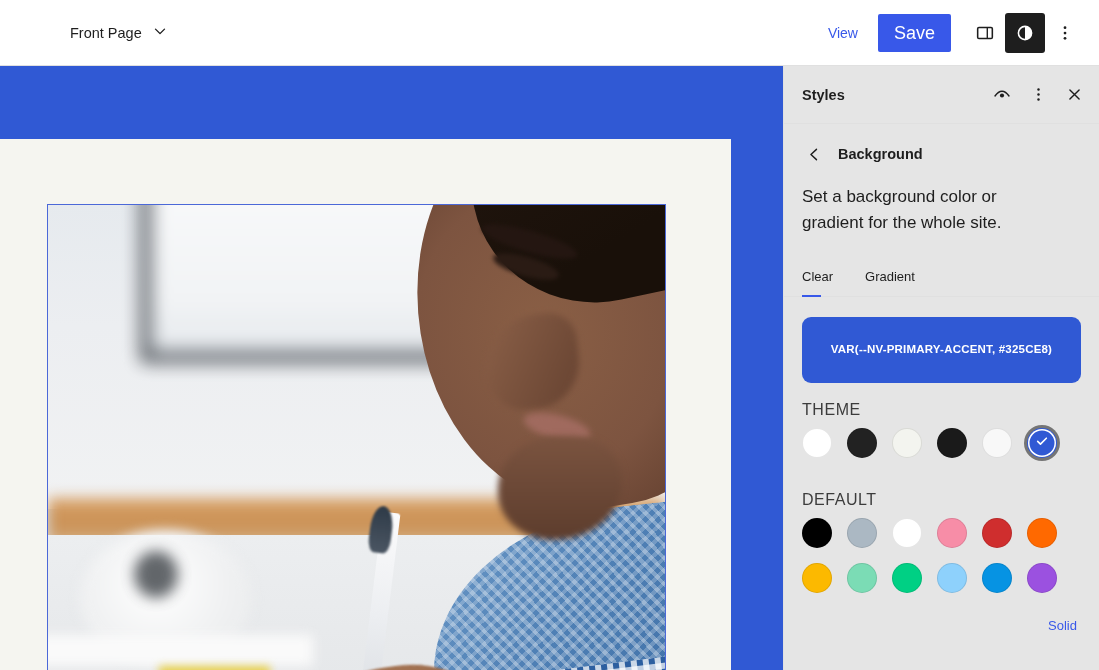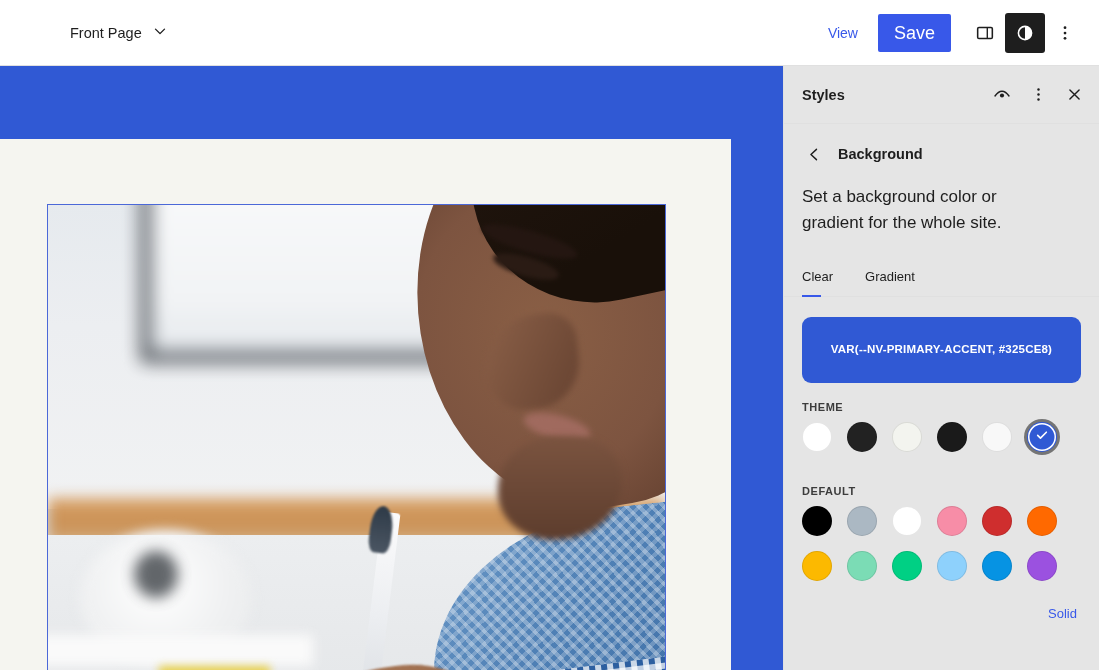--- a/index.html
+++ b/index.html
@@ -207,21 +207,21 @@
   .swatch-preview-wrap { padding: 20px 18px 0 18px; }
   .swatch-preview {
     width: 100%; height: 66px; border-radius: 9px; background: #3059d4;
     color: #ffffff; font-size: 11.5px; font-weight: 700; letter-spacing: .2px;
     display: flex; align-items: center; justify-content: center; text-align: center;
     cursor: pointer; border: none; font-family: inherit; line-height: 1.45; padding: 0 14px;
   }
 
   .palette-group { padding: 18px 18px 0 18px; }
   .palette-label {
-    font-size: 11px; font-weight: 700; letter-spacing: .55px;
+    font-size: 16px; font-weight: 400; letter-spacing: .55px;
     color: #3c3c3c; text-transform: uppercase; margin-bottom: 9px;
   }
   .swatch-row { display: flex; gap: 0; flex-wrap: wrap; }
   .swatch {
     width: 30px; height: 30px; border-radius: 50%; cursor: pointer;
     border: 1px solid rgba(0,0,0,.10); margin-right: 15px; margin-bottom: 15px;
     padding: 0; display: flex; align-items: center; justify-content: center; position: relative;
   }
   .swatch.sel {
     box-shadow: 0 0 0 1.5px #ffffff inset, 0 0 0 3px #757575;

